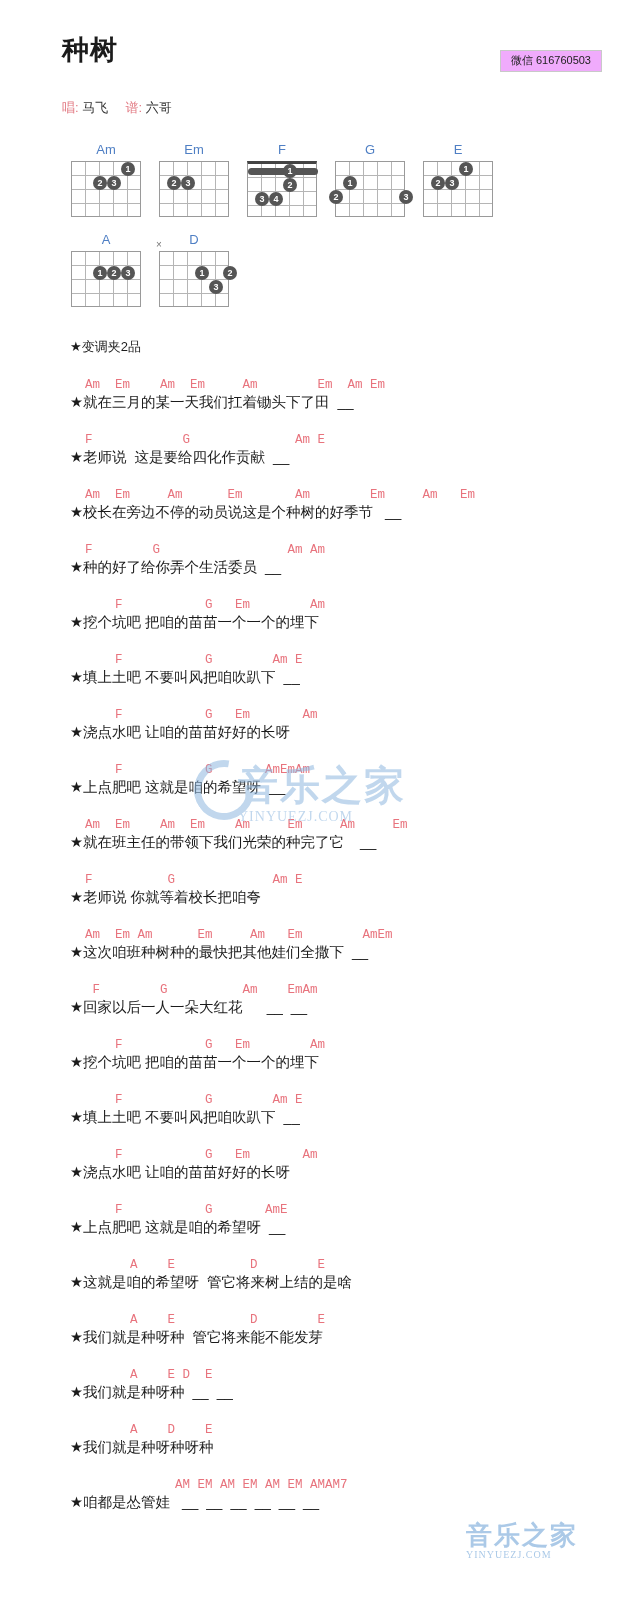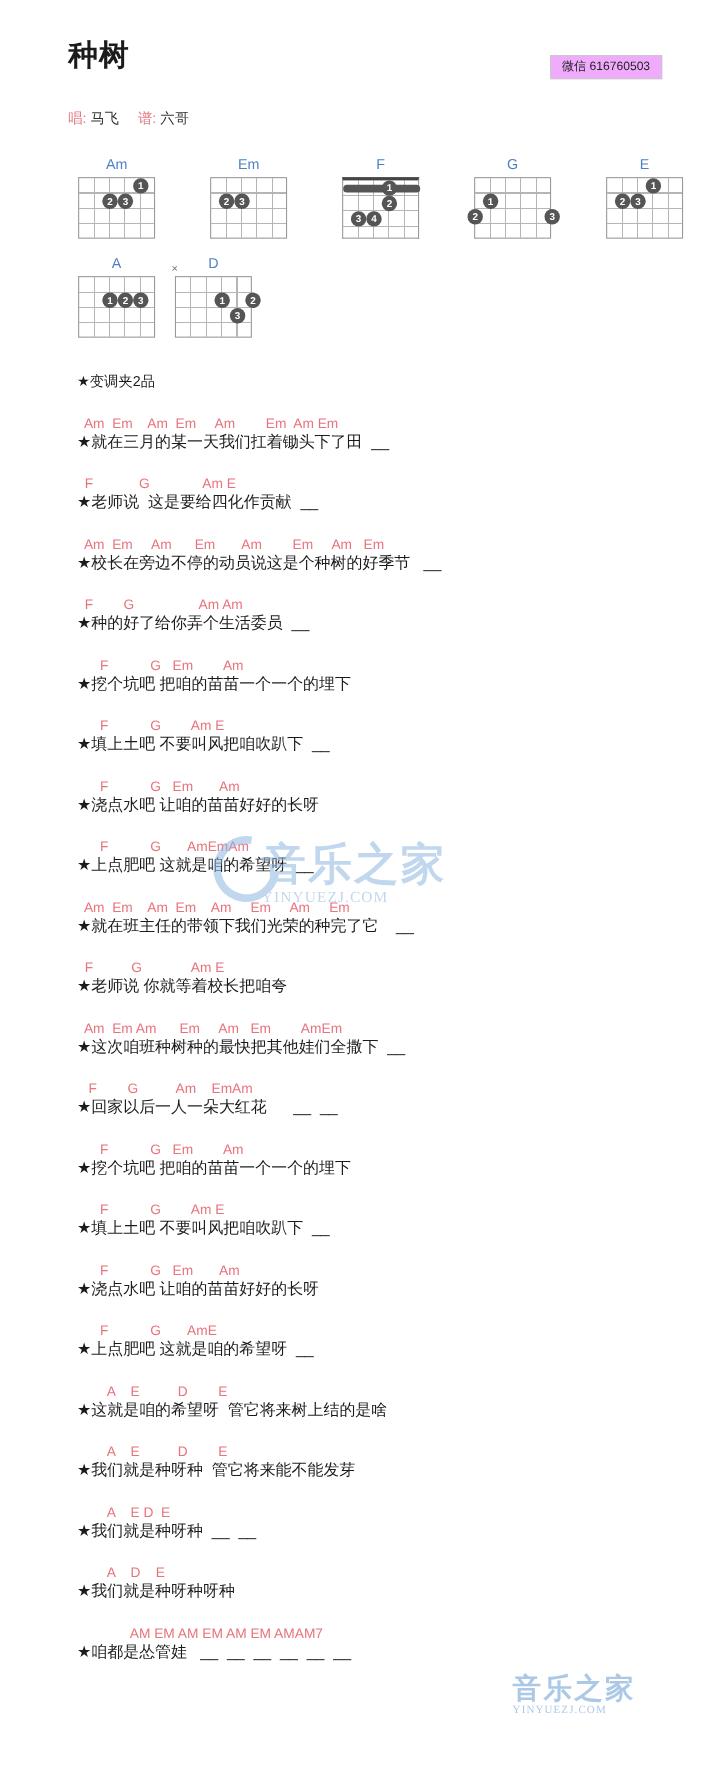--- a/index.html
+++ b/index.html
@@ -28,21 +28,21 @@
   }
   .credits{
     position:absolute;left:62px;top:99px;
     font-size:13px;color:#333;white-space:nowrap;
   }
   .credits .lbl{color:#e27b84;}
   .credits .sep{display:inline-block;width:10px;}
 
   
   .chord-row{position:absolute;left:62px;display:flex;}
-  .chord-row.r1{top:142px;gap:32px;}
+  .chord-row.r1{top:142px;}
   .chord-row.r2{top:232px;}
   .chord-box{width:88px;}
   .chord-name{
     text-align:center;font-size:13px;color:#4f7fc4;
     height:15px;line-height:15px;margin-bottom:4px;font-weight:normal;
   }
   .chord-grid-wrap{position:relative;height:62px;}
   .mute-x{
     position:absolute;font-size:10px;color:#777;line-height:8px;
     top:-10px;
@@ -73,21 +73,21 @@
   
   .capo{
     position:absolute;left:70px;top:338px;
     font-size:13px;color:#1b1b1b;white-space:nowrap;
   }
 
   
   .lyric-block{position:absolute;left:70px;white-space:nowrap;}
   .chord-line{
     height:15px;font-size:12.5px;color:#e8737d;
-    white-space:pre;font-family:Liberation Sans, sans-serif;
+    white-space:pre;font-family:Liberation Mono, monospace;
     letter-spacing:0px;
   }
   .lyric-line{
     font-size:14.5px;color:#1b1b1b;white-space:pre;line-height:19px;
   }
 
   
   .wm{position:absolute;pointer-events:none;user-select:none;}
   .wm-mid{left:238px;top:758px;opacity:.55;}
   .wm-bot{left:466px;top:1518px;opacity:.75;}

